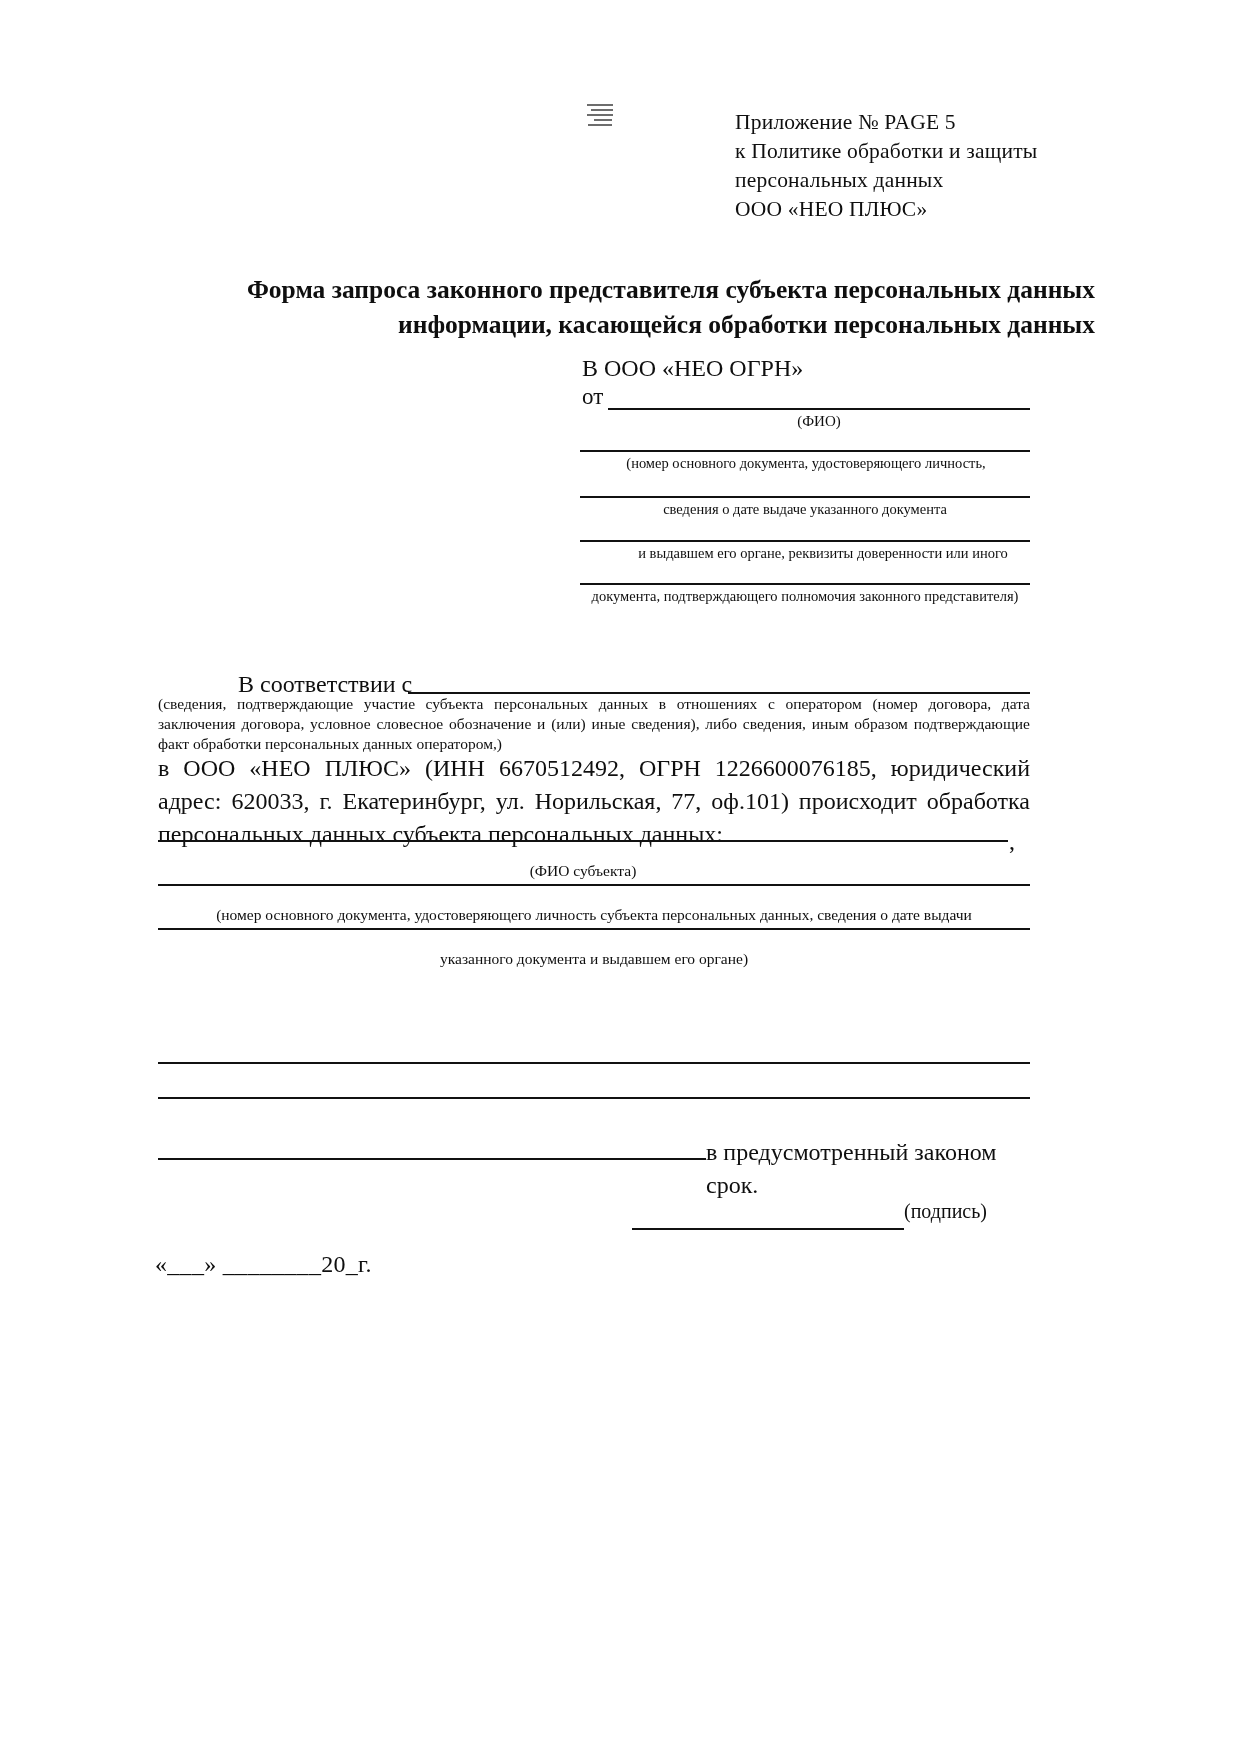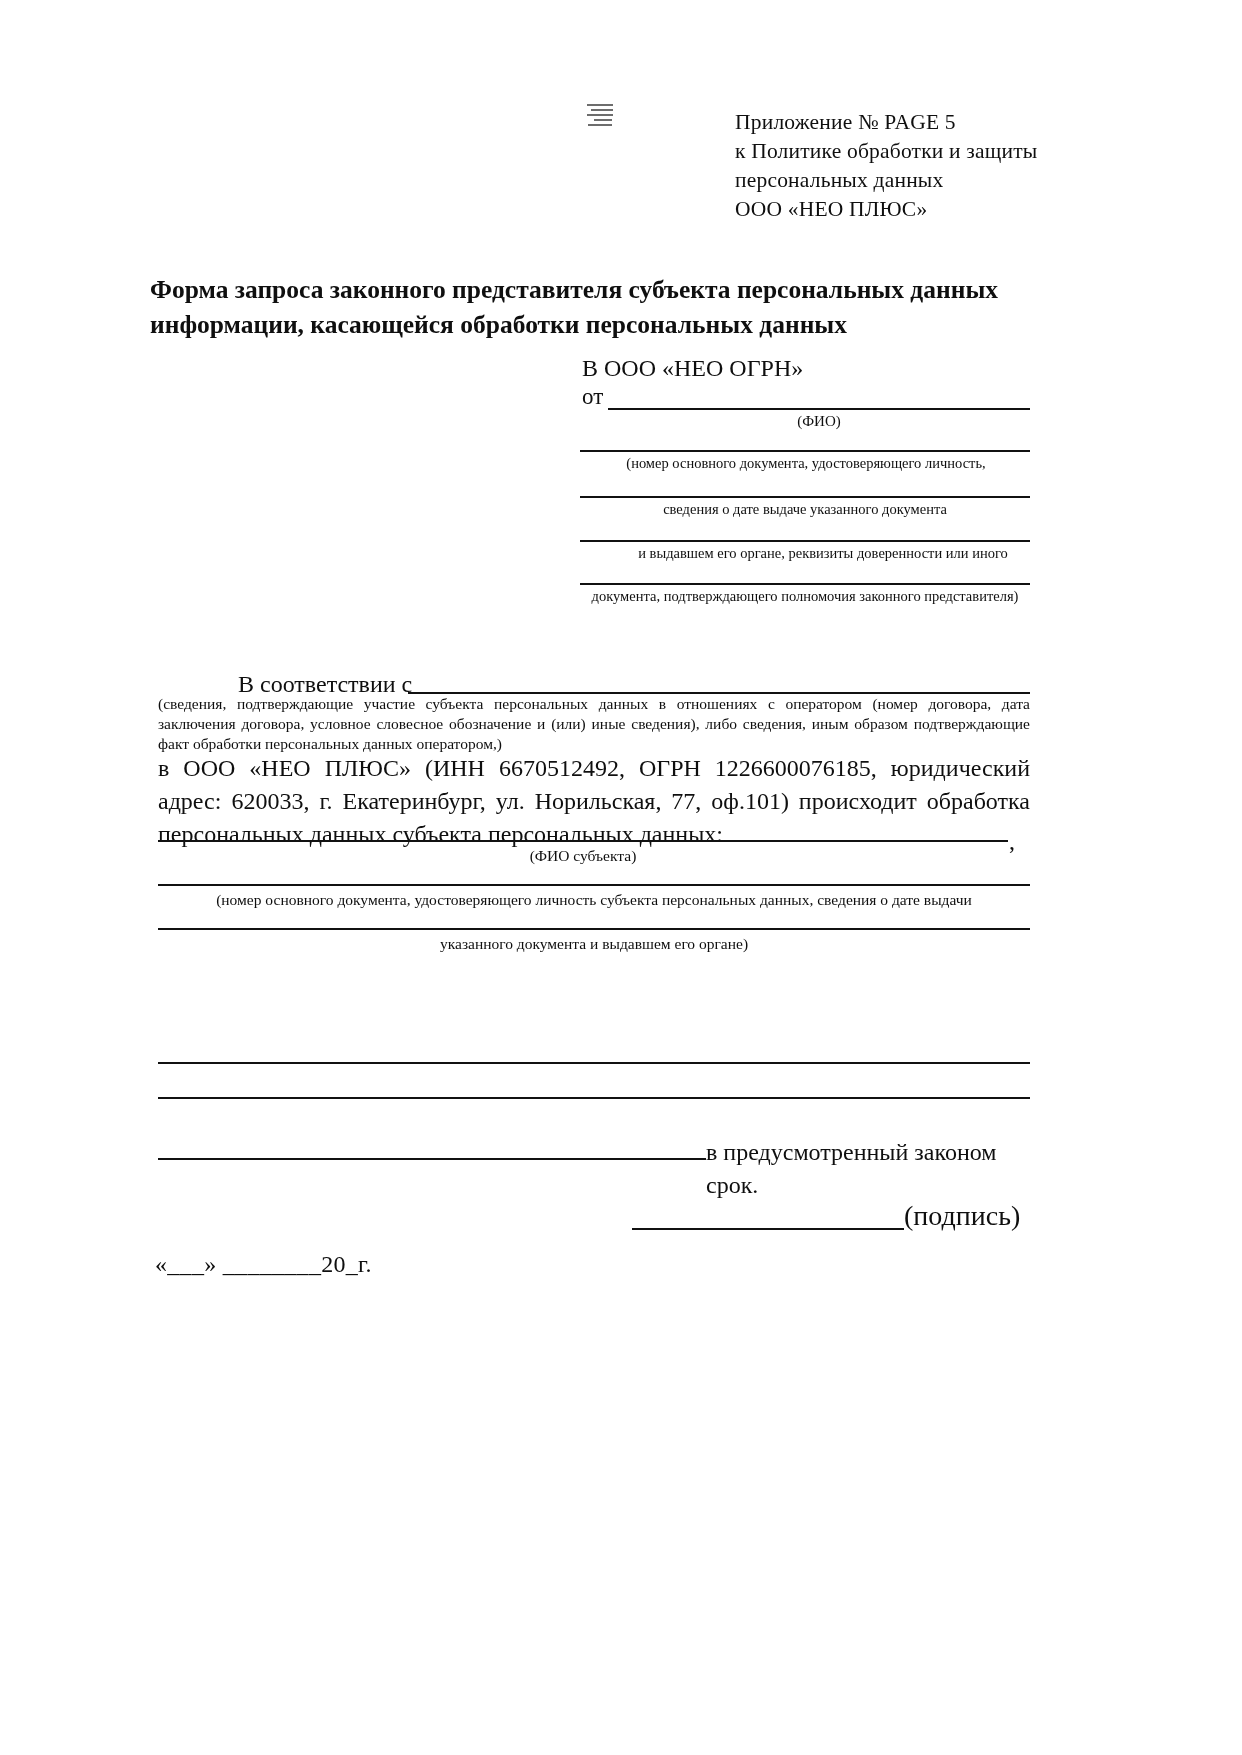--- a/index.html
+++ b/index.html
@@ -55,21 +55,21 @@
   .glyph i:nth-child(3) { width: 26px; margin-left: 2px;}
   .glyph i:nth-child(4) { width: 18px; margin-left: 9px;}
   .glyph i:nth-child(5) { width: 24px; margin-left: 3px;}
 
   
   .title {
     position: absolute;
     left: 150px;
     top: 272px;
     width: 945px;
-    text-align: left;
+    text-align: right;
     font-weight: bold;
     font-size: 25.5px;
     line-height: 35px;
   }
 
   
   .addressee {
     position: absolute;
     left: 582px;
     top: 352px;
@@ -117,38 +117,39 @@
     position: absolute;
     font-size: 15.5px;
     line-height: 20px;
     text-align: justify;
   }
   .center-cap {
     position: absolute;
     font-size: 15.5px;
     line-height: 20px;
     text-align: center;
+    margin-top: 15px;
   }
   .comma {
     position: absolute;
     font-size: 24px;
   }
   .date-line {
     position: absolute;
     left: 155px;
     top: 1207px;
     font-size: 24px;
     letter-spacing: 0.3px;
     margin-top: 44px;
   }
   .sign-line {
     position: absolute;
     left: 632px;
     top: 1200px;
-    font-size: 28px;
+    font-size: 20px;
   }
   .sign-rule {
     position: absolute;
     left: 632px;
     top: 1228px;
     width: 272px;
     height: 1.6px;
     background: #111;
   }
   .nowrap { white-space: nowrap; }

